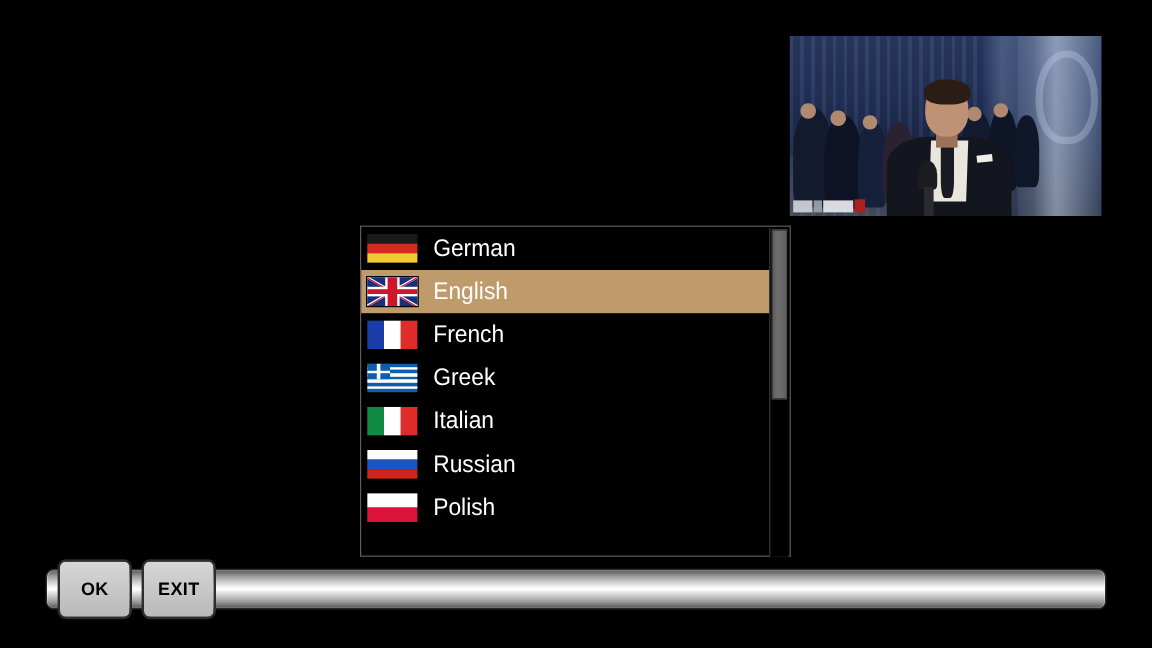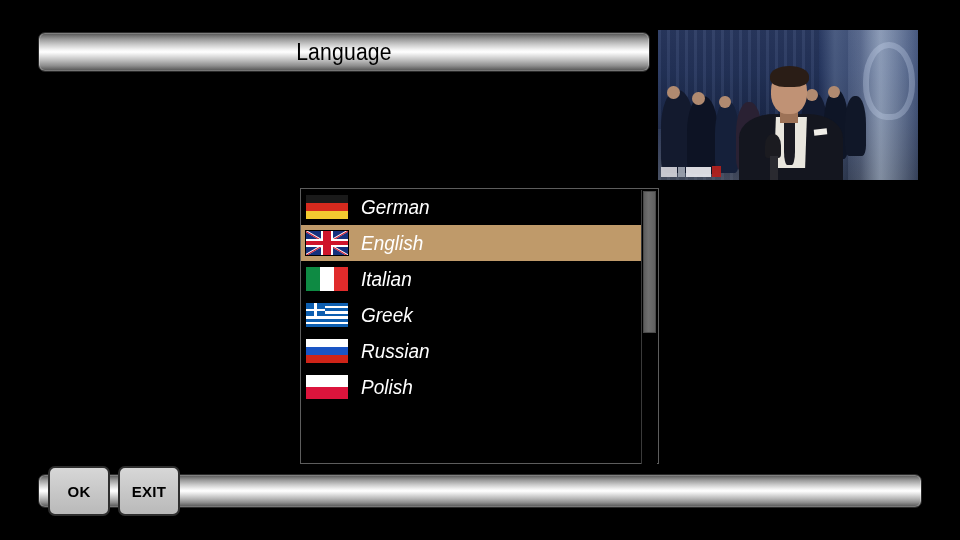--- a/index.html
+++ b/index.html
@@ -106,21 +106,21 @@
   .lg-a{width:16px;height:10px;background:#cfcfd6;}
   .lg-b{width:7px;height:10px;background:#9aa0ad;}
   .lg-c{width:25px;height:10px;background:#e4e4ea;}
   .lg-d{width:9px;height:11px;background:#b0211e;}
 
   
   .list-panel{
     position:absolute;left:300px;top:188px;width:359px;height:276px;
     background:#000;border:1px solid #5d5d5d;box-sizing:border-box;
   }
-  .list-items{position:absolute;left:0;top:0;width:341px;font-style:italic;}
+  .list-items{position:absolute;left:0;top:0;width:341px;}
   .row{
     height:36px;display:flex;align-items:center;padding-left:4px;
     box-sizing:border-box;
   }
   .row.sel{background:#bf9a6a;text-align:right;}
   .row .label{
     font-size:20px;color:#fff;margin-left:12px;
     font-family:"Liberation Sans Narrow","Liberation Sans",sans-serif;
     transform:scaleX(.95);transform-origin:left center;
   }
@@ -150,23 +150,20 @@
     border:2px solid #2e2e2e;border-radius:7px;
     font-size:15px;font-weight:bold;color:#000;letter-spacing:.3px;
     font-family:"Liberation Sans","DejaVu Sans",sans-serif;
   }
 </style>
 </head>
 <body>
 
 <div class="screen">
 
-  <div class="title-bar silver">
-    <div class="title-text">Language</div>
-  </div>
 
 
   <div class="video">
     <div class="vid-bg"></div>
     <div class="vid-stripes"></div>
     <div class="vid-pillar"></div>
     <div class="vid-floor"></div>
     <div class="blob b1"></div>
     <div class="blob b2"></div>
     <div class="blob b3"></div>
@@ -216,46 +213,54 @@
           <span style="position:absolute;left:-30%;top:48%;width:160%;height:4.5%;background:#cf142b;transform:rotate(30deg)"></span>
           <span style="position:absolute;left:-30%;top:48%;width:160%;height:4.5%;background:#cf142b;transform:rotate(-30deg)"></span>
           <span class="stripe" style="top:35%;height:30%;background:#fff"></span>
           <span class="vstripe" style="left:35%;width:30%;background:#fff"></span>
           <span class="stripe" style="top:41%;height:18%;background:#cf142b"></span>
           <span class="vstripe" style="left:41%;width:18%;background:#cf142b"></span>
         </span>
         <span class="label">English</span>
       </div>
 
-
-      <div class="row">
-        <span class="flag">
-          <span class="vstripe" style="left:0;width:33.4%;background:#0e8a43"></span>
+      <div class="row">
+        <span class="flag">
+          <span class="vstripe" style="left:0;width:33.4%;background:#1a3ca8"></span>
           <span class="vstripe" style="left:33.4%;width:33.3%;background:#fff"></span>
           <span class="vstripe" style="left:66.7%;width:33.3%;background:#e02b2b"></span>
         </span>
-        <span class="label">Italian</span>
+        <span class="label">French</span>
       </div>
 
       <div class="row">
         <span class="flag">
           <span style="position:absolute;inset:0;background:#0d5eaf"></span>
           <span class="stripe" style="top:11.1%;height:11.1%;background:#fff"></span>
           <span class="stripe" style="top:33.3%;height:11.1%;background:#fff"></span>
           <span class="stripe" style="top:55.5%;height:11.1%;background:#fff"></span>
           <span class="stripe" style="top:77.7%;height:11.1%;background:#fff"></span>
           <span style="position:absolute;left:0;top:0;width:45%;height:55%;background:#0d5eaf"></span>
           <span style="position:absolute;left:18%;top:0;width:9%;height:55%;background:#fff"></span>
           <span style="position:absolute;left:0;top:23%;width:45%;height:11%;background:#fff"></span>
         </span>
         <span class="label">Greek</span>
       </div>
 
       <div class="row">
         <span class="flag">
+          <span class="vstripe" style="left:0;width:33.4%;background:#0e8a43"></span>
+          <span class="vstripe" style="left:33.4%;width:33.3%;background:#fff"></span>
+          <span class="vstripe" style="left:66.7%;width:33.3%;background:#e02b2b"></span>
+        </span>
+        <span class="label">Italian</span>
+      </div>
+
+      <div class="row">
+        <span class="flag">
           <span class="stripe" style="top:0;height:33.4%;background:#fff"></span>
           <span class="stripe" style="top:33.4%;height:33.3%;background:#1a55c4"></span>
           <span class="stripe" style="top:66.7%;height:33.3%;background:#cf2418"></span>
         </span>
         <span class="label">Russian</span>
       </div>
 
       <div class="row">
         <span class="flag">
           <span class="stripe" style="top:0;height:50%;background:#fff"></span>

